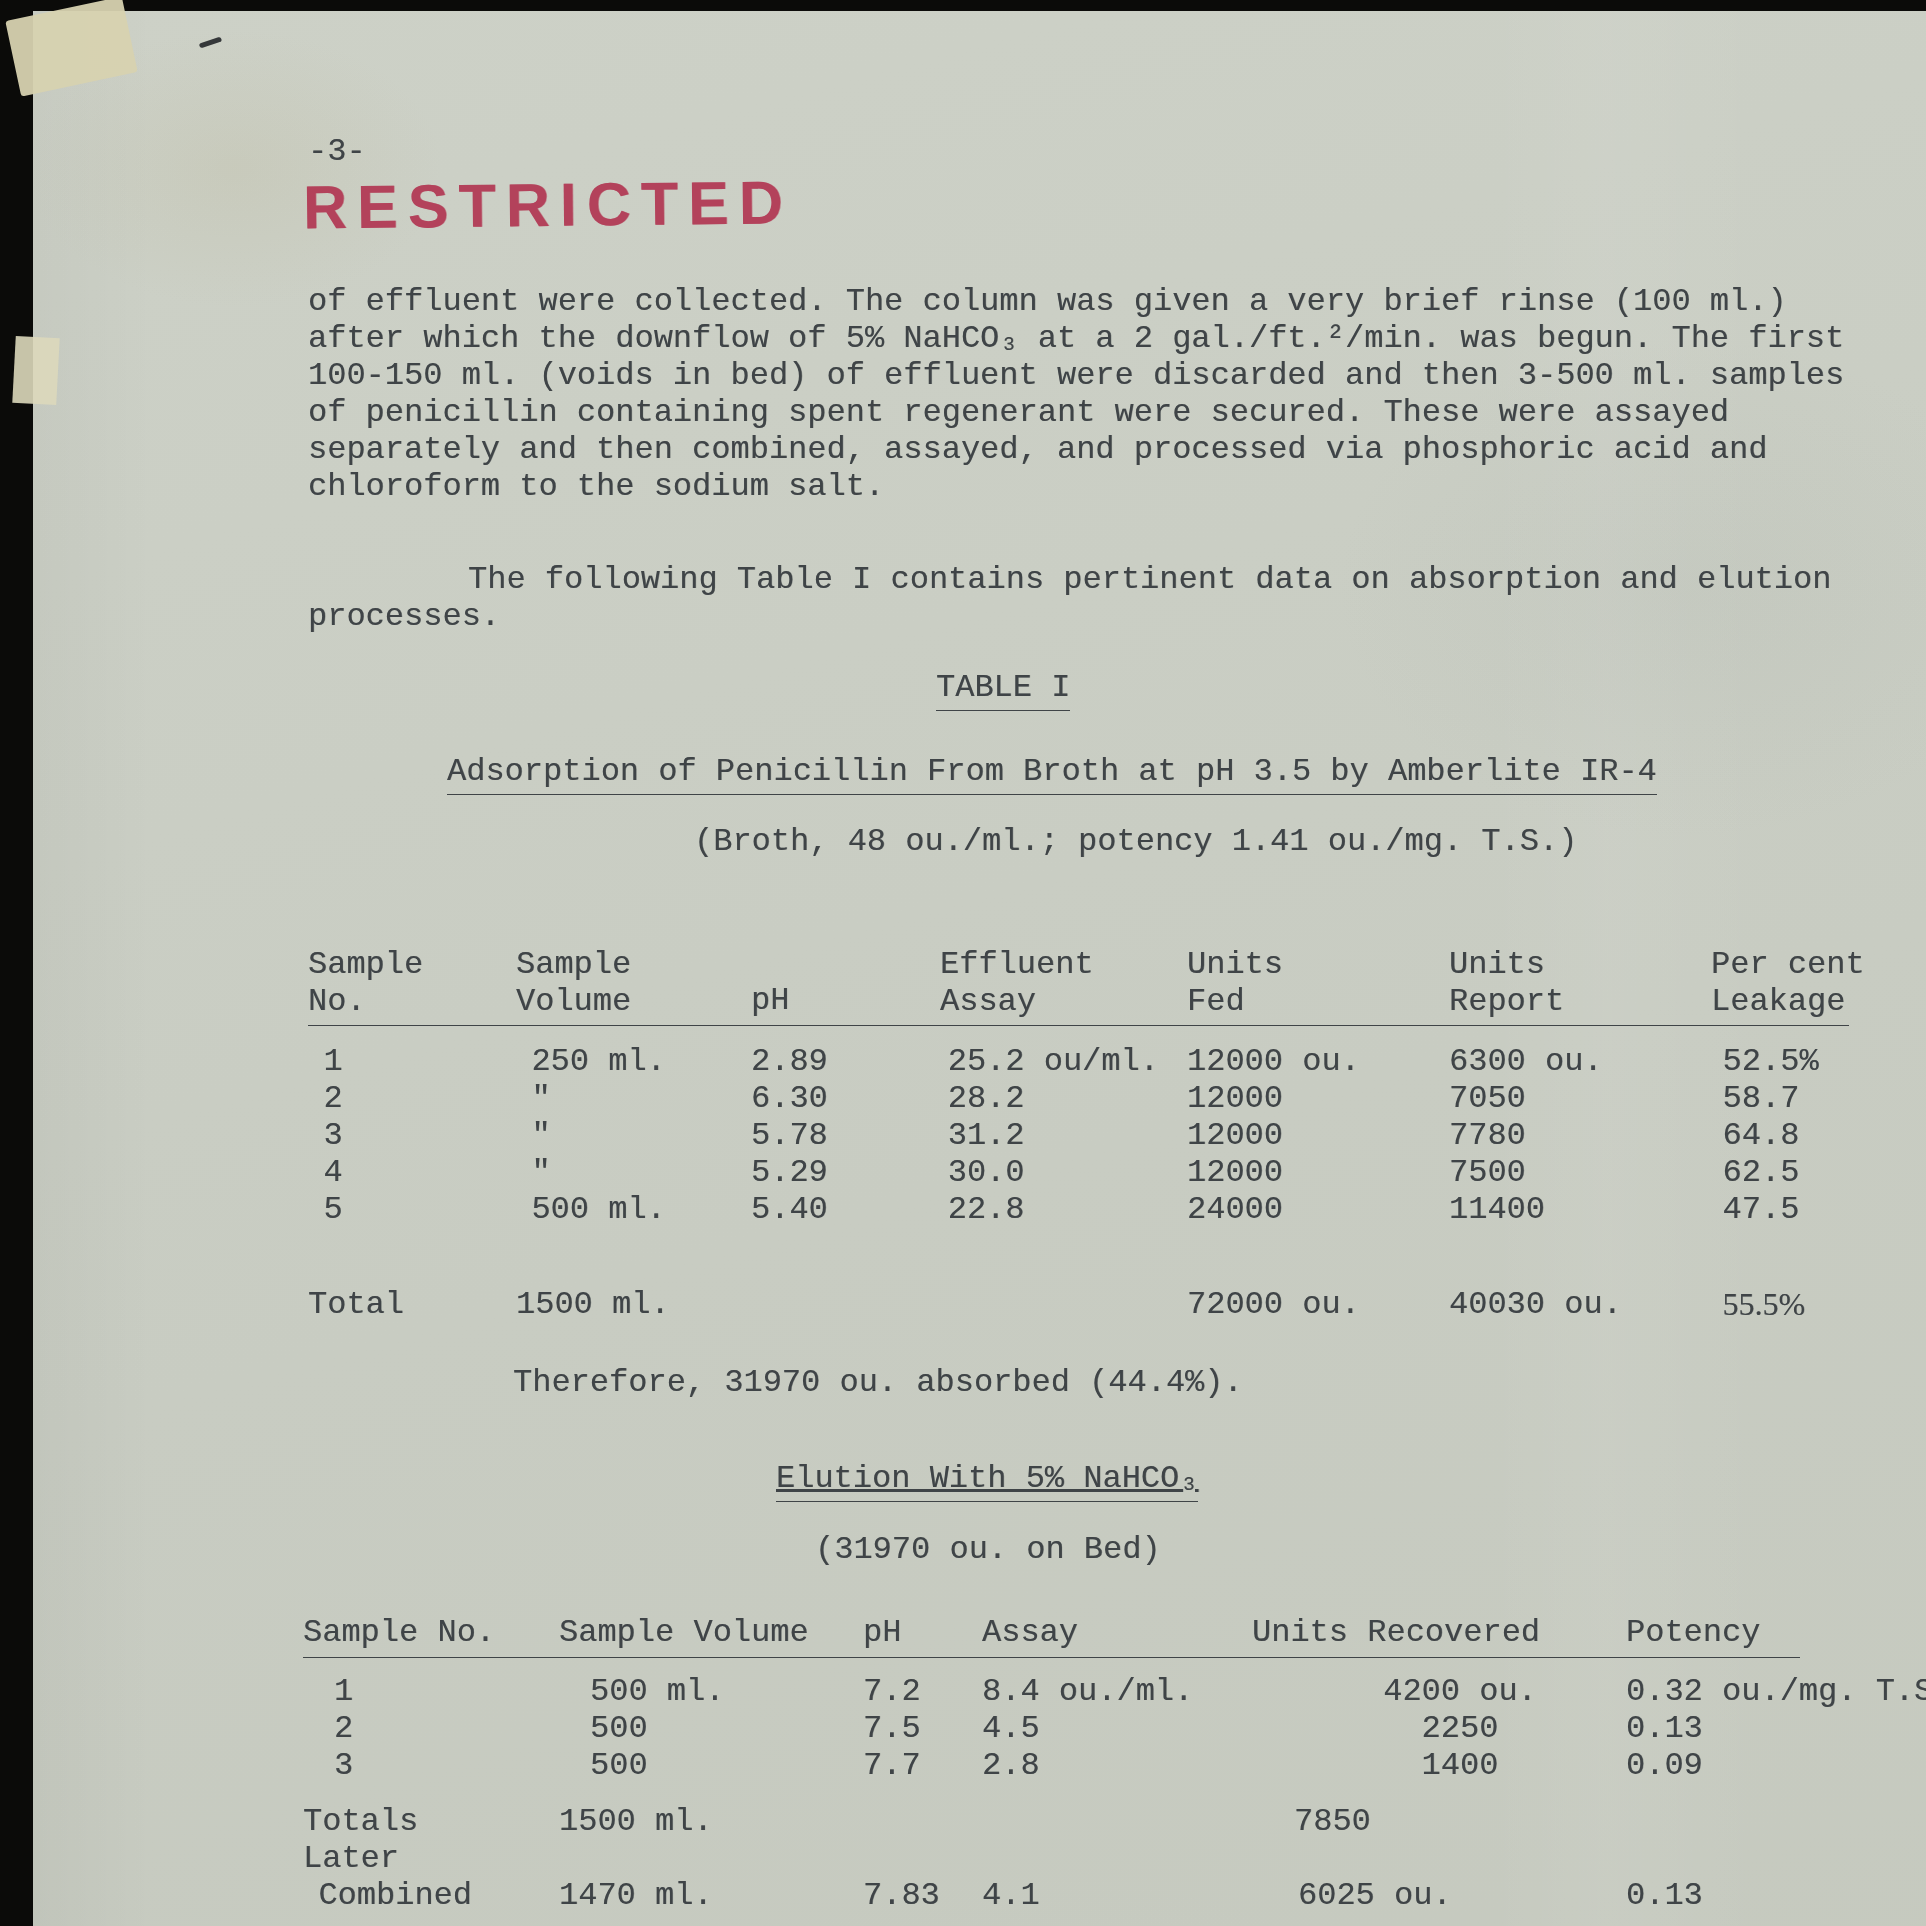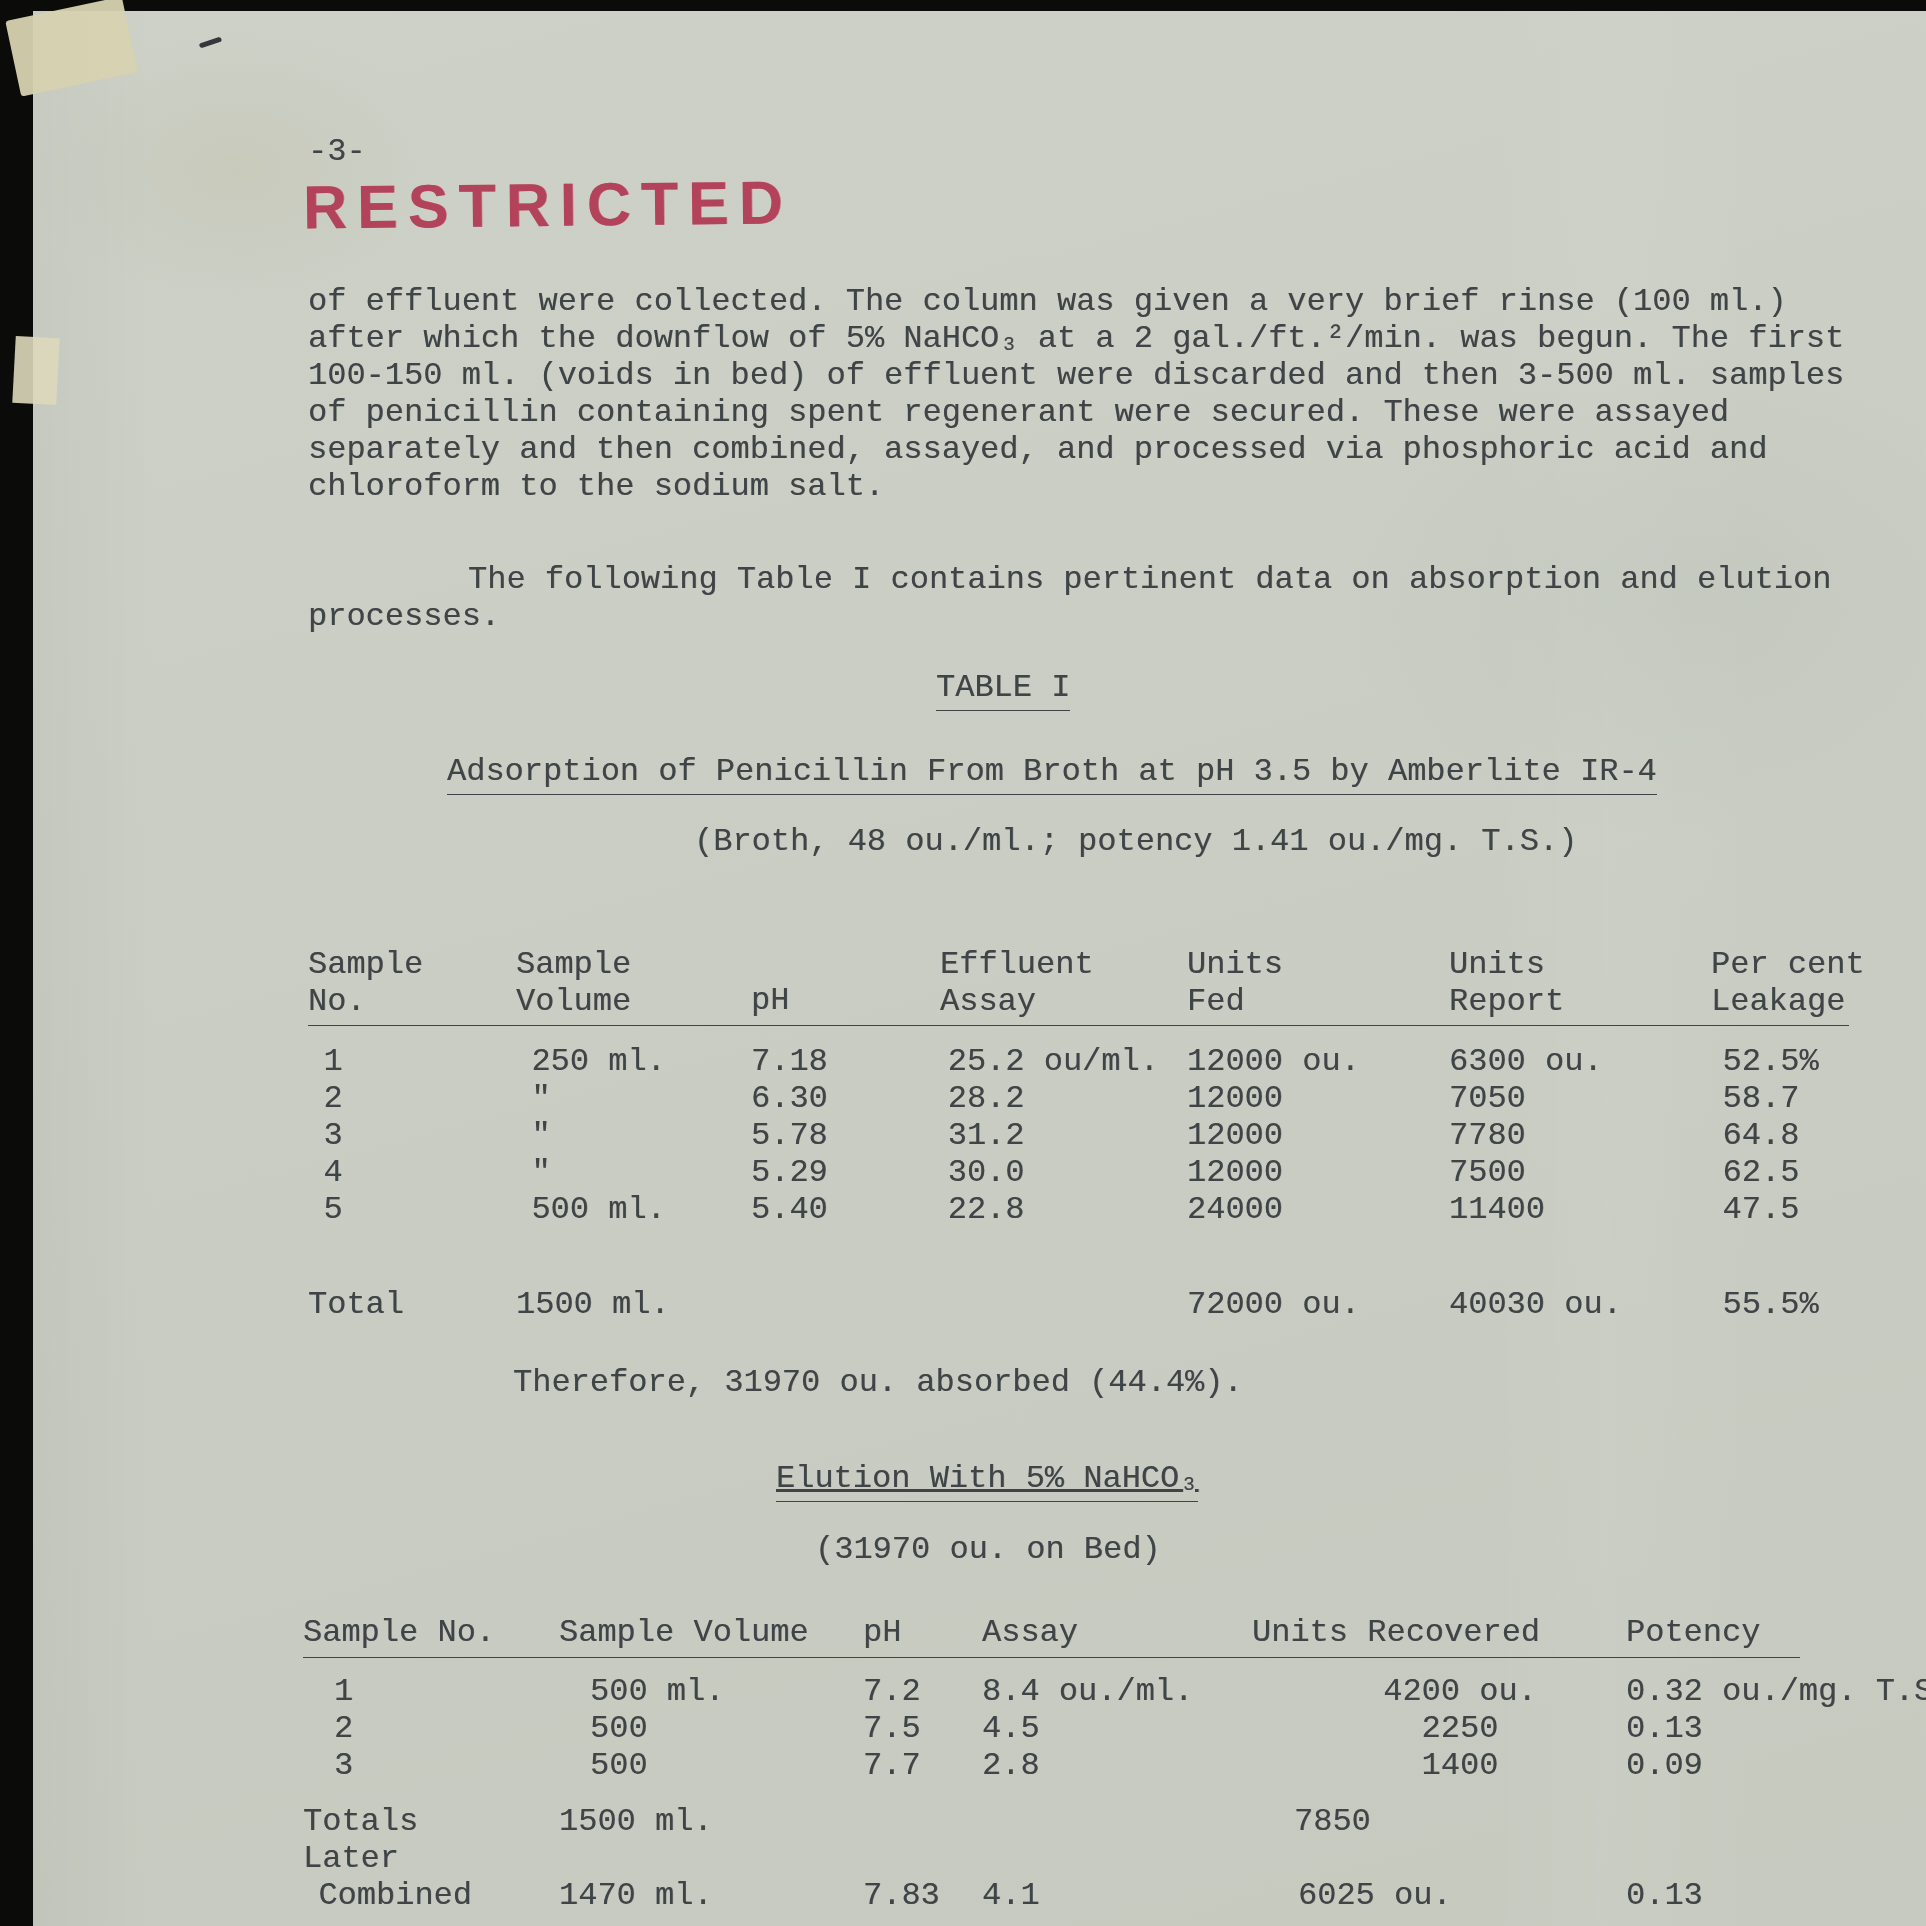--- a/index.html
+++ b/index.html
@@ -55,21 +55,21 @@
   .t1-grid { display: grid; grid-template-columns: 208px 235px 189px 247px 262px 262px 1fr; }
   .t1-head .hc { display: flex; flex-direction: column; justify-content: space-between; height: 73px; }
   .t1 .rule { width: 1541px; }
   .t1-body { margin-top: 17.3px; }
   .trow { height: 37px; }
   .trow > div:nth-child(1) { padding-left: 15.4px; }
   .trow > div:nth-child(2) { padding-left: 15.4px; }
   .trow > div:nth-child(4) { padding-left: 7.7px; }
   .trow > div:nth-child(7) { padding-left: 11.6px; }
   .t1-total { margin-top: 58px; height: 37px; }
-  .t1-total > div:nth-child(7) { padding-left: 11.6px; }
+  .t1-total > div:nth-child(7) { padding-left: 11.6px; font-family: Liberation Serif, serif; }
 
   .therefore { left: 480px; top: 1353px; }
 
   .t2-title { left: 743px; top: 1449px; text-decoration: underline; }
   .t2-note  { left: 782px; top: 1520px; }
 
   .t2 { left: 270px; top: 1603px; width: 1714px; }
   .t2-grid { display: grid; grid-template-columns: 256px 304px 119px 270px 374px 1fr; }
   .t2 .rule { width: 1497px; }
   .t2-body { margin-top: 15.4px; }
@@ -153,21 +153,21 @@
       <div class="hc">
           <div>Per cent</div>
           <div>Leakage</div>
         </div>
     </div>
     <div class="rule"></div>
     <div class="t1-body">
       <div class="t1-grid trow">
         <div class="cell">1</div>
         <div class="cell">250 ml.</div>
-        <div class="cell">7.18</div>
+        <div class="cell">2.89</div>
         <div class="cell">25.2 ou/ml.</div>
         <div class="cell">12000 ou.</div>
         <div class="cell">6300 ou.</div>
         <div class="cell">52.5%</div>
       </div>
       <div class="t1-grid trow">
         <div class="cell">2</div>
         <div class="cell">"</div>
         <div class="cell">6.30</div>
         <div class="cell">28.2</div>

